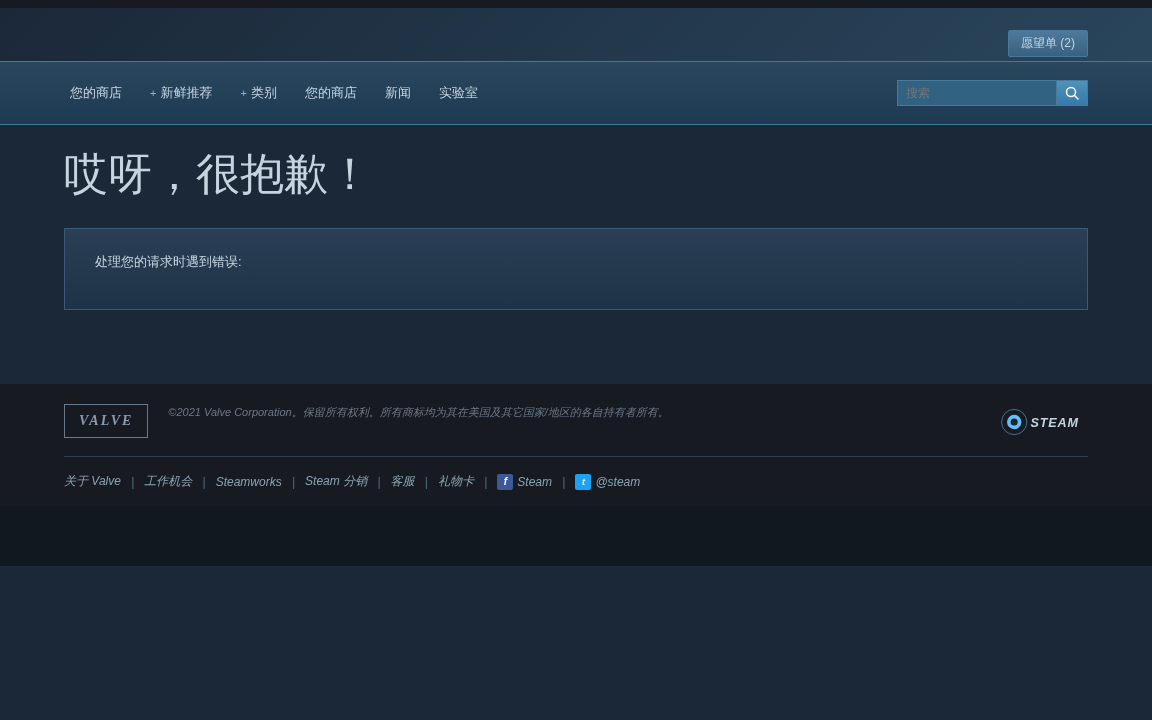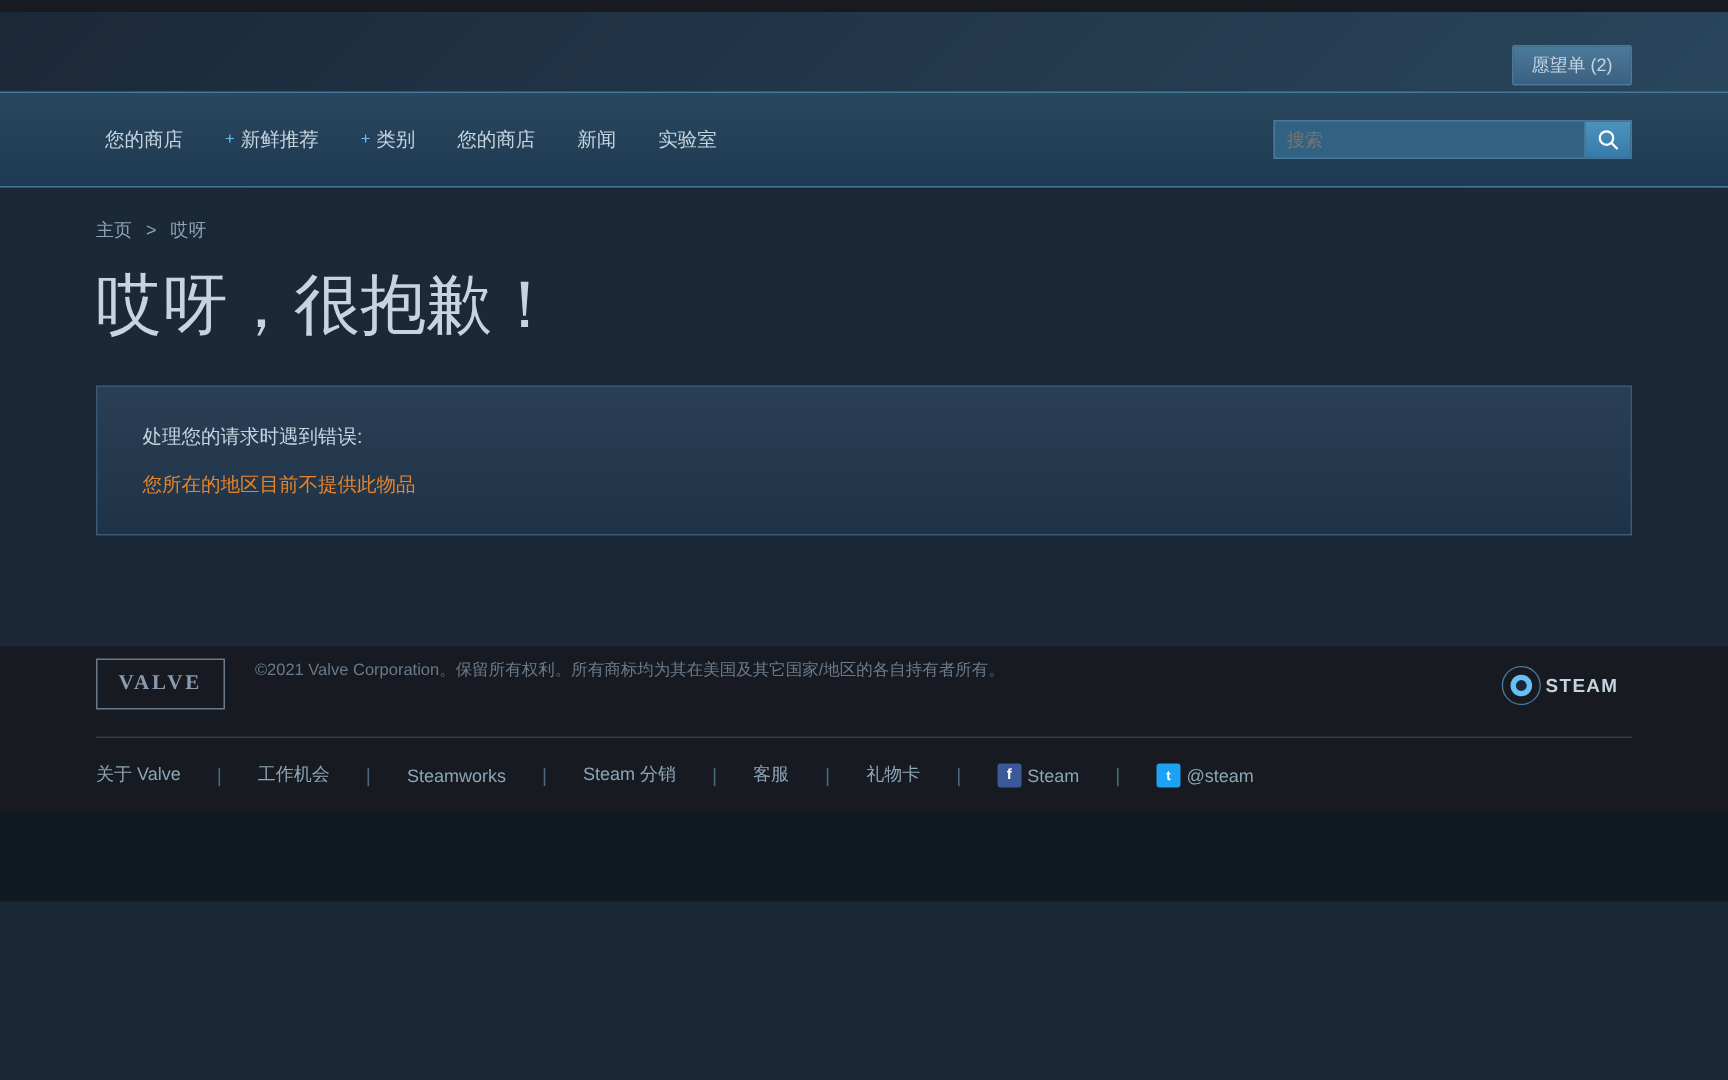--- a/index.html
+++ b/index.html
@@ -80,21 +80,21 @@
       align-items: center;
       padding: 6px 8px;
     }
 
     .search-input {
       background-color: #316282;
       border: 1px solid #4a7a9b;
       color: #c6d4df;
       padding: 5px 8px;
       font-size: 12px;
-      width: 208px;
+      width: 160px;
       outline: none;
     }
 
     .search-btn {
       background: linear-gradient(to bottom, #4d93bc, #367aab);
       border: 1px solid #4a7a9b;
       border-left: none;
       padding: 5px 8px;
       cursor: pointer;
       color: white;
@@ -154,21 +154,22 @@
 
     
     .footer-wrapper {
       background-color: #171a21;
       margin-top: 40px;
     }
 
     .footer-inner {
       max-width: 1040px;
       margin: 0 auto;
-      padding: 8px 8px 0 8px;
+      padding: 20px 8px 0 8px;
+      font-style: italic;
     }
 
     .footer-top {
       display: flex;
       align-items: flex-start;
       gap: 20px;
       padding-bottom: 16px;
       border-bottom: 1px solid #2a3f55;
     }
 
@@ -219,21 +220,21 @@
       width: 90px;
       height: 36px;
     }
 
     
     .footer-bottom {
       display: flex;
       align-items: center;
       padding: 16px 0;
       flex-wrap: wrap;
-      gap: 24px;
+      gap: 10px;
     }
 
     .footer-bottom a {
       color: #8ba5b5;
       text-decoration: none;
       font-size: 12px;
     }
 
     .footer-bottom .sep {
       color: #4a6a7a;
@@ -316,31 +317,25 @@
             <circle cx="6" cy="6" r="4.5" stroke="white" stroke-width="1.5"></circle>
             <line x1="9.5" y1="9.5" x2="13" y2="13" stroke="white" stroke-width="1.5" stroke-linecap="round"></line>
           </svg>
         </button>
       </div>
     </div>
   </div>
 </div>
 
 <div class="main-content">
-  <div class="breadcrumb">
-    <a>主页</a>
-    <span class="sep">&gt;</span>
-    <span>哎呀</span>
-  </div>
 
   <h1 class="page-title">哎呀，很抱歉！</h1>
 
   <div class="error-box">
     <div class="error-processing">处理您的请求时遇到错误:</div>
-    <div class="error-message">您所在的地区目前不提供此物品</div>
   </div>
 </div>
 
 <div class="footer-wrapper">
   <div class="footer-inner">
     <div class="footer-top">
       <div class="valve-logo">VALVE</div>
 
       <div class="footer-text">
         <div>©2021 Valve Corporation。保留所有权利。所有商标均为其在美国及其它国家/地区的各自持有者所有。</div>

